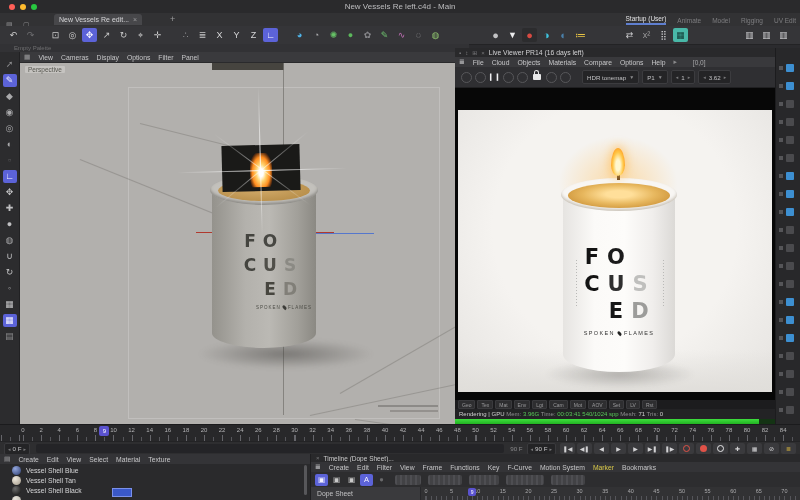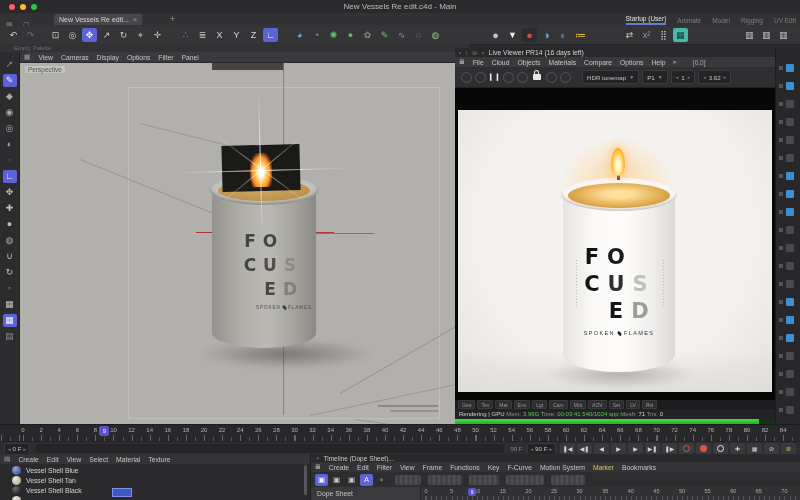--- a/index.html
+++ b/index.html
@@ -150,21 +150,21 @@
 <body>
 
 <div id="app">
 
   <div id="titlebar-top">
     <div id="traffic">
       <div class="tl" style="background:#ff5f57"></div>
       <div class="tl" style="background:#febc2e"></div>
       <div class="tl" style="background:#28c840"></div>
     </div>
-    <div id="win-title">New Vessels Re edit.c4d - Main</div>
+    <div id="win-title">New Vessels Re left.c4d - Main</div>
   </div>
   <div id="tabrow">
     <span class="navic">▤</span>
     <span class="navic">▢</span>
     <div id="doc-tab">
       <span>New Vessels Re edit...</span>
       <span style="color:#9a9a9c">×</span>
     </div>
     <span id="tab-add">+</span>
     <div id="layout-tabs">

